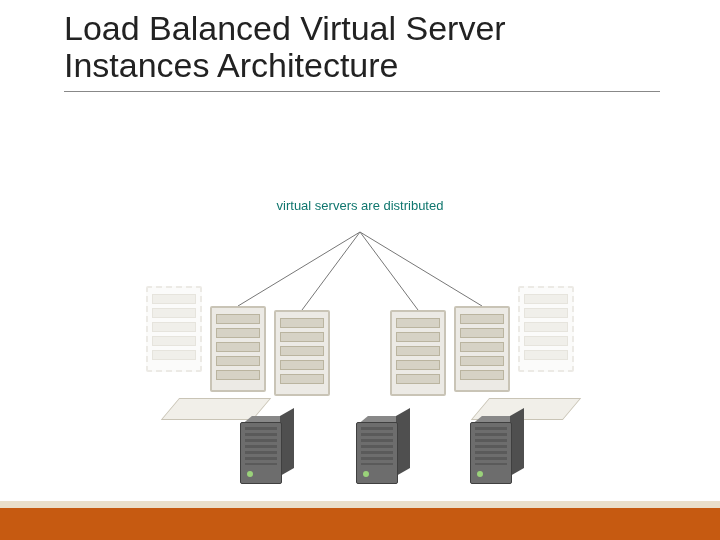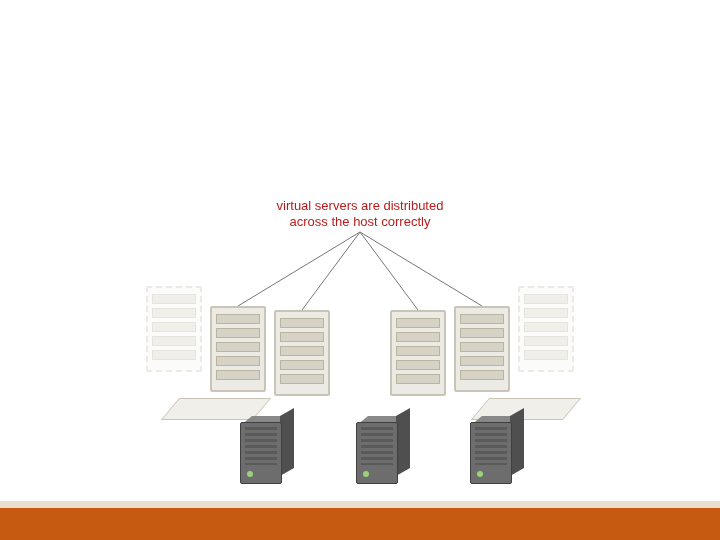--- a/index.html
+++ b/index.html
@@ -1,21 +1,21 @@
 <!DOCTYPE html>
 <html><head>
 <meta charset="utf-8">
 <style>
   html,body{margin:0;padding:0;width:720px;height:540px;background:#fff;font-family:"Segoe UI",Arial,sans-serif;color:#222;overflow:hidden}
   .slide{position:relative;width:720px;height:540px}
   .title{position:absolute;left:64px;top:10px;right:60px;font-size:34px;font-weight:400;line-height:1.1;border-bottom:1px solid #888;padding-bottom:6px;font-family:"Segoe UI Light","Segoe UI",Arial,sans-serif}
   .body{position:absolute;left:74px;top:118px;right:80px;font-size:17px;line-height:1.3}
   .bullet-glyph{color:#b35c00;font-size:16px;margin-right:4px}
   .diagram{position:absolute;left:140px;top:198px;width:440px;height:290px}
-  .caption{position:absolute;top:0;left:0;right:0;text-align:center;font-size:13px;color:#b91c1c;line-height:1.2}
+  .caption{position:absolute;top:0;left:0;right:0;text-align:center;font-size:13px;color:#0f766e;line-height:1.2}
   svg.lines{position:absolute;top:0;left:0}
   
   .rack{position:absolute;width:56px;height:86px}
   .rack .frame{position:absolute;inset:0;background:#eceae5;border:2px solid #c9c4b6;border-radius:2px}
   .rack .slot{position:absolute;left:6px;right:6px;height:8px;background:#d6d2c5;border:1px solid #bab49f}
   .rack.ghost{opacity:.35}
   .rack.ghost .frame{border-style:dashed;background:#f6f5f1}
   
   .tile{position:absolute;width:90px;height:20px;border:1px solid #c9c4b6;background:#f1efe9;transform:skewX(-40deg)}
   
@@ -26,26 +26,26 @@
   .tower .side{position:absolute;left:40px;top:0;width:14px;height:60px;background:#4f4f4f;transform:skewY(-30deg);transform-origin:left top}
   .tower .top{position:absolute;left:0;top:0;width:40px;height:10px;background:#888;transform:skewX(-50deg);transform-origin:left bottom}
   
   .footer{position:absolute;left:0;right:0;bottom:0;height:32px;background:#c65a11}
   .footer::before{content:"";position:absolute;left:0;right:0;top:-7px;height:7px;background:#eadfca}
 </style>
 </head>
 <body>
 
 <div class="slide">
+  <div class="title">Load Balanced Virtual Server Instances Architecture</div>
 
 
   <div class="diagram">
     <div class="caption">
       <span>virtual servers are distributed</span><br>
-      <span>across the host correctly</span>
     </div>
     <svg class="lines" width="440" height="290">
       <g id="dist-lines" stroke="#777" stroke-width="1" fill="none">
           <line x1="220" y1="34" x2="98" y2="108"></line>
           <line x1="220" y1="34" x2="162" y2="112"></line>
           <line x1="220" y1="34" x2="278" y2="112"></line>
           <line x1="220" y1="34" x2="342" y2="108"></line>
         </g>
     </svg>
     <div id="shapes">

